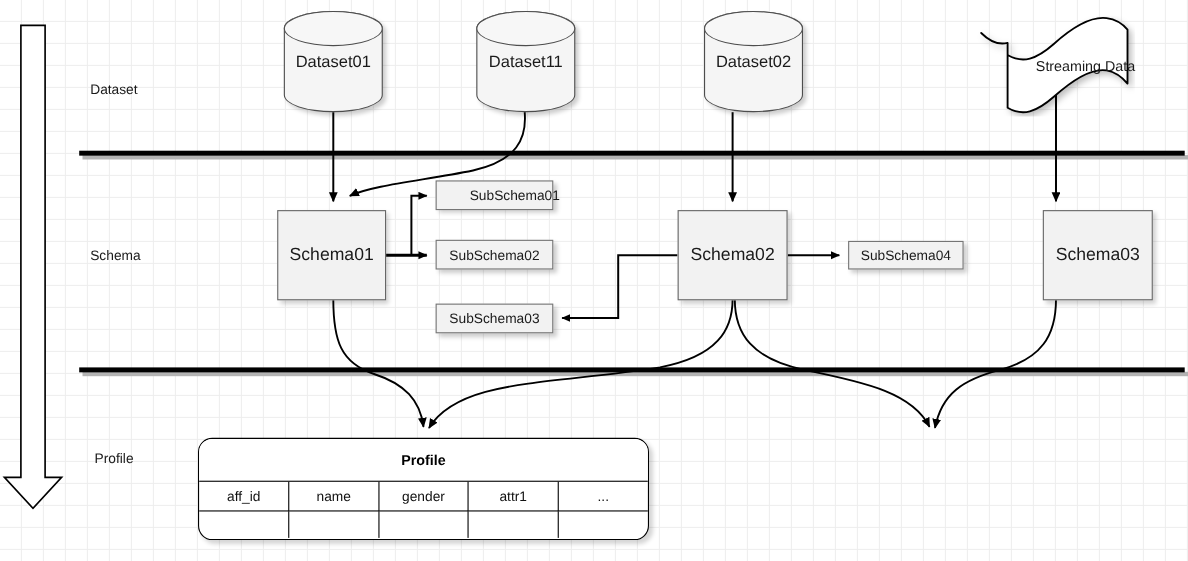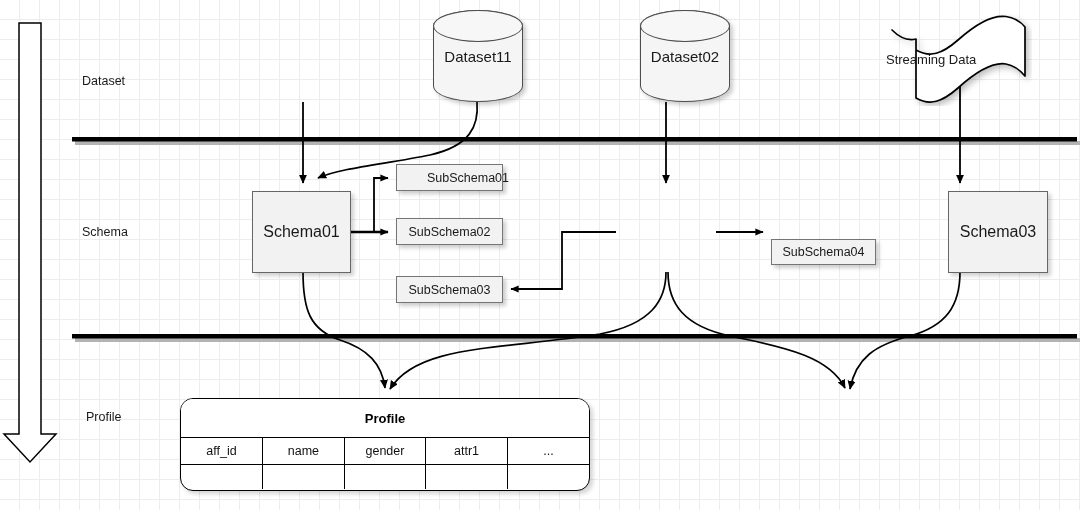--- a/index.html
+++ b/index.html
@@ -55,21 +55,21 @@
     text-align:center;
     font-size:15px;color:#1a1a1a;
     white-space:nowrap;
   }
 
   
   .wave{position:absolute;}
   .wave .txt{
     position:absolute;left:0;right:0;top:50%;
     transform:translateY(-52%);
-    text-align:left;
+    text-align:right;
     font-size:13px;color:#1a1a1a;
     white-space:nowrap;
   }
 
   
   .schema-box{
     position:absolute;
     box-sizing:border-box;
     background:#f2f2f2;
     border:1.5px solid #666666;
@@ -195,20 +195,25 @@
     </g>
     <g>
       <path d="M960,272 C960,306 946,326 910,336 C875,345 856,358 850,389" fill="none" stroke="#000" stroke-width="1.7" marker-end="url(#ah)"></path>
     </g>
   </svg>
 
   <div class="lane-label" style="left:82px;top:74px;">Dataset</div>
   <div class="lane-label" style="left:82px;top:225px;">Schema</div>
   <div class="lane-label" style="left:86px;top:410px;">Profile</div>
 
+  <div class="cyl" style="left:258px;top:10px;">
+    <div class="body"></div>
+    <div class="top"></div>
+    <div class="txt">Dataset01</div>
+  </div>
 
   <div class="cyl" style="left:433px;top:10px;">
     <div class="body"></div>
     <div class="top"></div>
     <div class="txt">Dataset11</div>
   </div>
 
   <div class="cyl" style="left:621px;top:10px;margin-left:19px;">
     <div class="body"></div>
     <div class="top"></div>
@@ -219,26 +224,27 @@
     <svg width="146" height="92" viewBox="0 0 146 92">
       <path d="M6,16 C14,24 22,27 30,25 L30,84
                C44,92 56,88 72,74 C92,56 108,48 120,50 C128,51.5 134,56 139,62
                L139,13 C134,7 128,3.5 120,2.5 C108,1 92,8 72,26
                C56,40 44,44 30,36 L30,25 C22,27 14,24 6,16 Z" fill="#ffffff" stroke="#000000" stroke-width="1.7" stroke-linejoin="round" style="filter:drop-shadow(3px 3px 3px rgba(0,0,0,0.25));"></path>
     </svg>
     <div class="txt">Streaming Data</div>
   </div>
 
   <div class="schema-box" style="left:252px;top:191px;width:99px;height:82px;">Schema01</div>
+  <div class="schema-box" style="left:616px;top:191px;width:100px;height:82px;">Schema02</div>
   <div class="schema-box" style="left:948px;top:191px;width:100px;height:82px;">Schema03</div>
 
   <div class="sub-box" style="left:396px;top:164px;width:107px;height:27px;padding-left:37px;">SubSchema01</div>
   <div class="sub-box" style="left:396px;top:218px;width:107px;height:27px;">SubSchema02</div>
   <div class="sub-box" style="left:396px;top:276px;width:107px;height:27px;">SubSchema03</div>
-  <div class="sub-box" style="left:771px;top:219px;width:105px;height:26px;margin-top:20px;">SubSchema04</div>
+  <div class="sub-box" style="left:771px;top:219px;width:105px;height:26px;">SubSchema04</div>
 
   <div class="ent" style="left:180px;top:398px;width:410px;height:93px;">
     <div class="ent-title">Profile</div>
     <table>
       <tbody>
           <tr>
         <td>aff_id</td>
         <td>name</td>
         <td>gender</td>
         <td>attr1</td>

